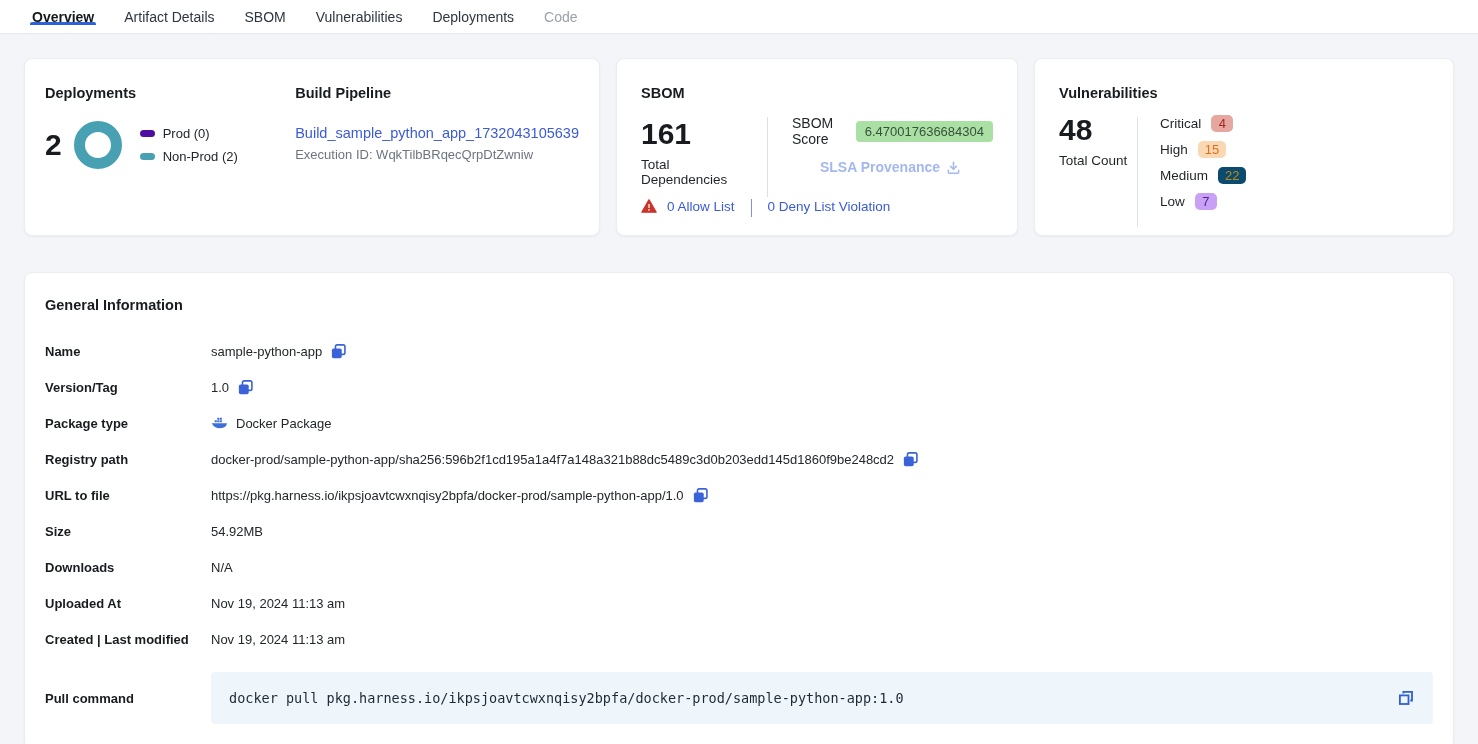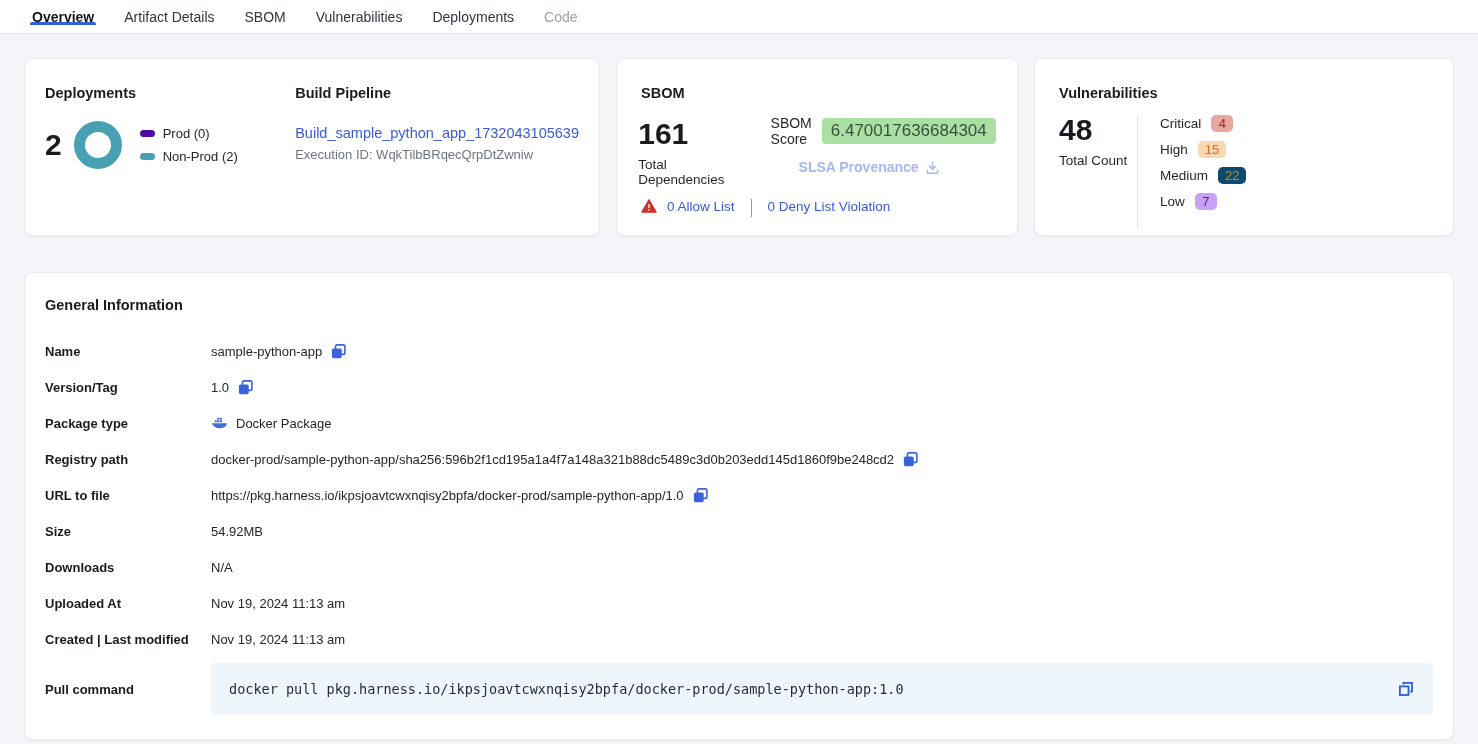--- a/index.html
+++ b/index.html
@@ -31,42 +31,42 @@
   .exec-id { margin-top:6px; font-size:13px; color:#6d7480; }
 
   .card-sbom { width:402px; height:178px; padding:26px 24px 18px 24px; display:flex; flex-direction:column; }
   .sbom-mid { display:flex; margin-top:14px; flex:1;justify-content:center; }
   .sbom-left .big-num { margin-top:4px; }
   .sub { font-size:13.5px; color:#1f2429; margin-top:8px; }
   .vdiv { width:1px; background:#dce0e8; align-self:stretch; margin:2px 0; }
   .sbom-mid .vdiv { margin-left:22px; margin-right:24px; }
   .score-row { display:flex; align-items:center; gap:10px; }
   .score-label { font-size:14px; color:#1f2429; }
-  .score-pill { font-size:17px; padding:3px 9px; border-radius:4px; color:#37513b; }
+  .score-pill { font-size:13px; padding:3px 9px; border-radius:4px; color:#37513b; }
   .slsa-row { display:flex; align-items:center; gap:6px; margin-top:12px; margin-left:28px; font-size:14px; font-weight:bold; color:#a4b8ef; cursor:pointer; }
   .sbom-links { display:flex; align-items:flex-start; gap:10px; font-size:13.5px; }
   .sbom-links a { color:#3b5bd6; text-decoration:none; cursor:pointer; }
   .linkdiv { width:1px; height:18px; background:#7d92e0; margin:0 6px; }
 
   .card-vuln { flex:1; height:178px; padding:26px 24px 18px 24px; }
   .vuln-mid { display:flex; margin-top:14px; }
   .vuln-left { width:78px; }
   .vuln-mid .vdiv { margin-right:22px; height:110px; }
   .sev-list { display:flex; flex-direction:column; gap:9px; }
   .sev-row { display:flex; align-items:center; gap:10px; font-size:13.5px; color:#1f2429; }
   .sev-pill { min-width:22px; text-align:center; padding:1px 7px; border-radius:5px; font-size:13px; }
 
   
   .general-card { margin-top:36px; padding:24px 20px 24px 20px; min-height:454px; }
   .gi-rows { margin-top:20px; }
   .gi-row { display:flex; align-items:center; min-height:36px; }
   .gi-label { width:166px; font-size:13px; font-weight:bold; color:#181c20; flex-shrink:0; }
   .gi-value { font-size:13px; color:#22272c; display:flex; align-items:center; gap:8px; }
   .copy-btn { display:inline-flex; align-items:center; cursor:pointer; background:none; border:none; padding:0; }
-  .pull-row { align-items:center; margin-top:6px; }
+  .pull-row { align-items:center; margin-top:15px; }
   .pull-box { flex:1; background:#eef6fc; border-radius:4px; height:52px; display:flex; align-items:center; padding:0 18px; }
   .pull-cmd { flex:1; font-family:"DejaVu Sans Mono", monospace; font-size:13.5px; color:#1f2933; white-space:nowrap; overflow:hidden; }
   svg { flex-shrink:0; }
 </style>
 </head>
 <body>
 
 <div class="page">
 
   <nav class="tabbar">

